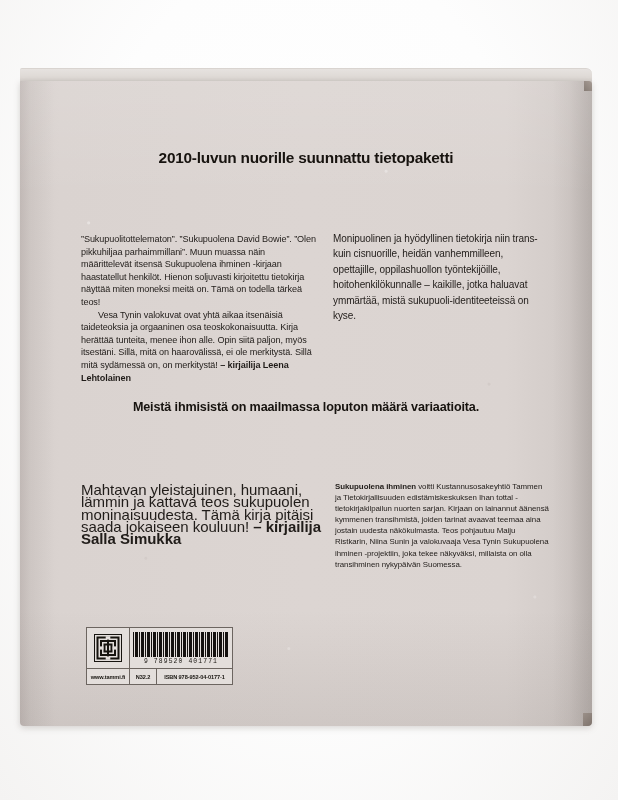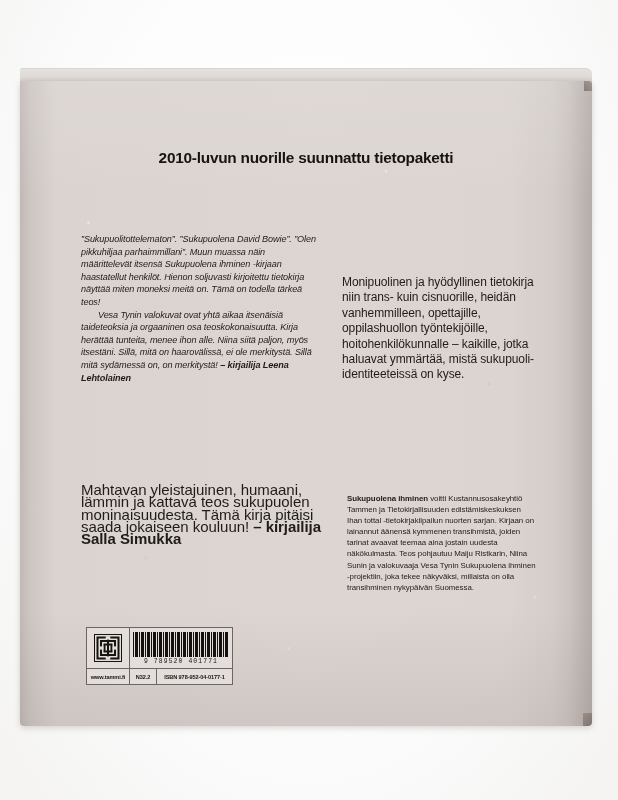--- a/index.html
+++ b/index.html
@@ -137,35 +137,33 @@
   .col-left {
     position: absolute;
     left: 61px;
     top: 152px;
     width: 237px;
     font-size: 9.1px;
     line-height: 12.6px;
     letter-spacing: -0.1px;
     color: #201c19;
     text-align: left;
-    font-style: italic;
   }
   .col-left p { margin: 0; }
   .col-left p.indent { text-indent: 17px; }
 
   .col-right {
     position: absolute;
-    left: 322px;
+    left: 313px;
     top: 150px;
     width: 212px;
-    font-size: 12px;
+    font-size: 10px;
     line-height: 15.4px;
     letter-spacing: -0.1px;
     color: #201c19;
-    margin-top: 44px;
   }
   .col-right p { margin: 0; }
 
   .statement {
     position: absolute;
     left: 36px;
     top: 318px;
     width: 500px;
     text-align: center;
     font-weight: bold;
@@ -191,21 +189,21 @@
   .blurb {
     position: absolute;
     left: 315px;
     top: 400px;
     width: 214px;
     font-size: 7.9px;
     line-height: 11.1px;
     letter-spacing: -0.05px;
     color: #201c19;
   }
-  .blurb p { margin: 12px; }
+  .blurb p { margin: 0; }
   .blurb .url { display: block; margin-top: 2px; font-size: 7.4px; }
 
   b, .b { font-weight: bold; }
 
   
   .barcode-panel {
     position: absolute;
     left: 66px;
     top: 546px;
     width: 147px;
@@ -292,28 +290,29 @@
       <div class="corner-nick br"></div>
 
       <div class="content">
 
         <div class="headline">
           <span class="l1">2010-luvun nuorille suunnattu tietopaketti</span>
         </div>
 
         <div class="col-left">
           <p>”Sukupuolitottelematon”. ”Sukupuolena David Bowie”. ”Olen pikkuhiljaa parhaimmillani”. Muun muassa näin määrittelevät itsensä Sukupuolena ihminen -kirjaan haastatellut henkilöt. Hienon soljuvasti kirjoitettu tietokirja näyttää miten moneksi meitä on. Tämä on todella tärkeä teos!</p>
-          <p class="indent"><span>Vesa Tynin valokuvat ovat yhtä aikaa itsenäisiä taideteoksia ja orgaaninen osa teoskokonaisuutta. Kirja herättää tunteita, menee ihon alle. Niina siitä paljon, myös itsestäni. Sillä, mitä on haarovälissä, ei ole merkitystä. Sillä mitä sydämessä on, on merkitystä! </span><b>– kirjailija Leena Lehtolainen</b></p>
+          <p class="indent"><span>Vesa Tynin valokuvat ovat yhtä aikaa itsenäisiä taideteoksia ja orgaaninen osa teoskokonaisuutta. Kirja herättää tunteita, menee ihon alle. Opin siitä paljon, myös itsestäni. Sillä, mitä on haarovälissä, ei ole merkitystä. Sillä mitä sydämessä on, on merkitystä! </span><b>– kirjailija Leena Lehtolainen</b></p>
         </div>
 
         <div class="col-right">
           <p>Monipuolinen ja hyödyllinen tietokirja niin trans- kuin cisnuorille, heidän vanhemmilleen, opettajille, oppilashuollon työntekijöille, hoitohenkilökunnalle – kaikille, jotka haluavat ymmärtää, mistä sukupuoli-identiteeteissä on kyse.</p>
         </div>
 
         <div class="statement">
+          <span class="l1">Meistä ihmisistä on maailmassa loputon määrä variaatioita.</span>
         </div>
 
         <div class="quote-bottom">
           <p><span>Mahtavan yleistajuinen, humaani, lämmin ja kattava teos sukupuolen moninaisuudesta. Tämä kirja pitäisi saada jokaiseen kouluun! </span><b>– kirjailija Salla Simukka</b></p>
         </div>
 
         <div class="blurb">
           <p><b>Sukupuolena ihminen</b><span> voitti Kustannusosakeyhtiö Tammen ja Tietokirjallisuuden edistämiskeskuksen Ihan tottal -tietokirjakilpailun nuorten sarjan. Kirjaan on lainannut äänensä kymmenen transihmistä, joiden tarinat avaavat teemaa aina jostain uudesta näkökulmasta. Teos pohjautuu Maiju Ristkarin, Niina Sunin ja valokuvaaja Vesa Tynin Sukupuolena ihminen -projektiin, joka tekee näkyväksi, millaista on olla transihminen nykypäivän Suomessa.</span></p>
         </div>
 

